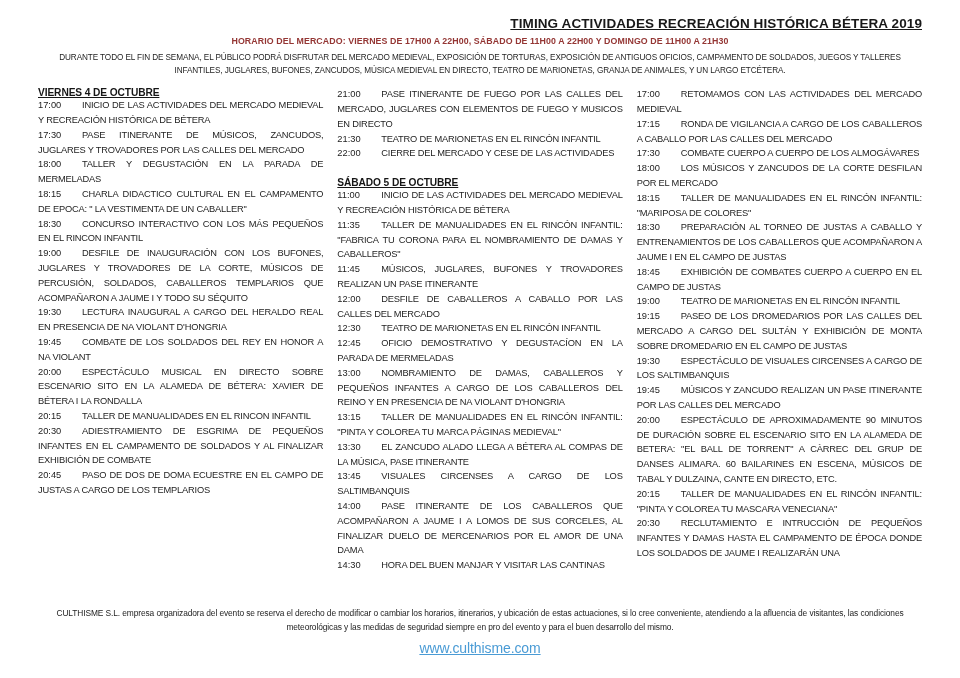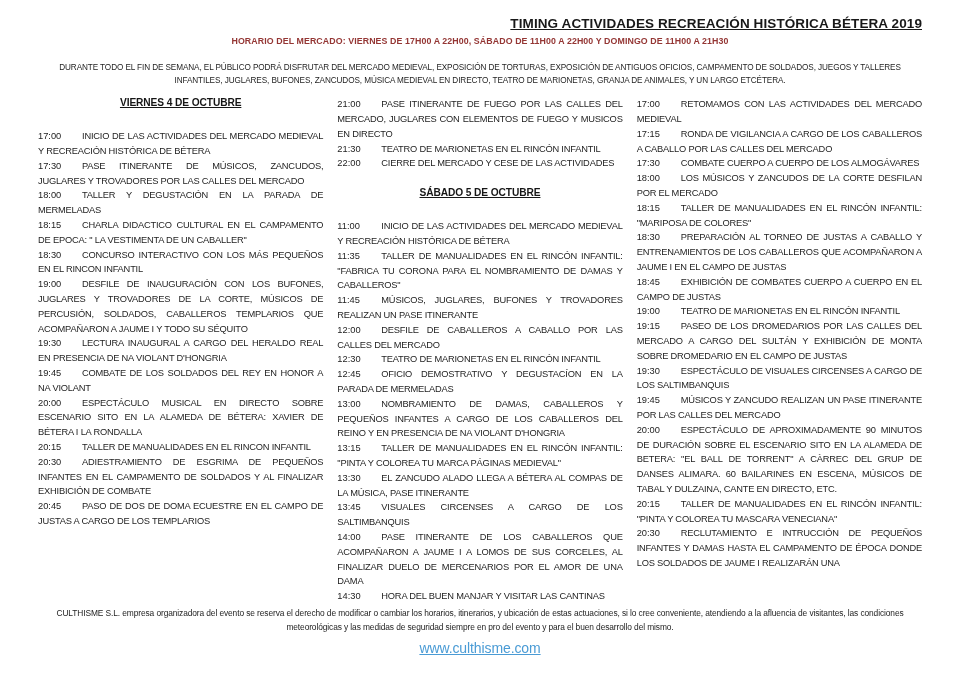--- a/index.html
+++ b/index.html
@@ -33,40 +33,39 @@
     font-size: 8.8px;
     font-weight: bold;
     margin-top: 5px;
     color: var(--subtitle-red, #943634);
     letter-spacing: 0.1px;
   }
   .intro {
     text-align: center;
     font-size: 8.2px;
     line-height: 1.6;
-    margin-top: 15px;
+    margin-top: 5px;
     letter-spacing: -0.1px;
     color: #242424;
   }
   .columns {
     display: flex;
     gap: 14px;
     margin-top: 10px;
     align-items: flex-start;
   }
   .column {
     flex: 1 1 0;
     min-width: 0;
   }
   .day-heading {
-    text-align: center;
     font-size: 10.2px;
     font-weight: bold;
     text-decoration: underline;
-    margin: 0 0 21px 0;
+    margin: 0 0 0 0;
     letter-spacing: -0.1px;
     color: #161616;
   }
   .entry + .day-heading {
     margin-top: 16px;
   }
   .entry {
     margin: 0;
     font-size: 9.3px;
     line-height: 14.8px;

